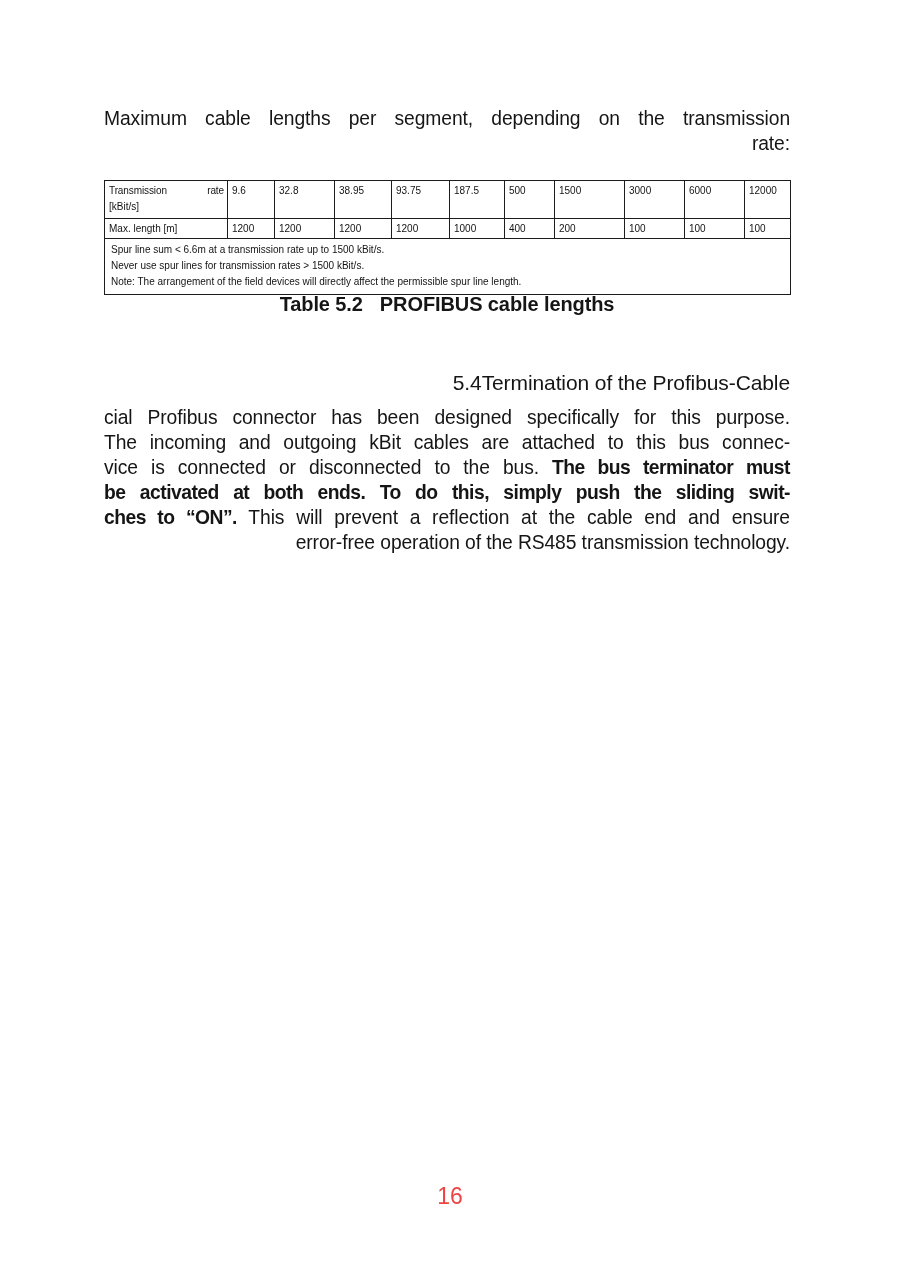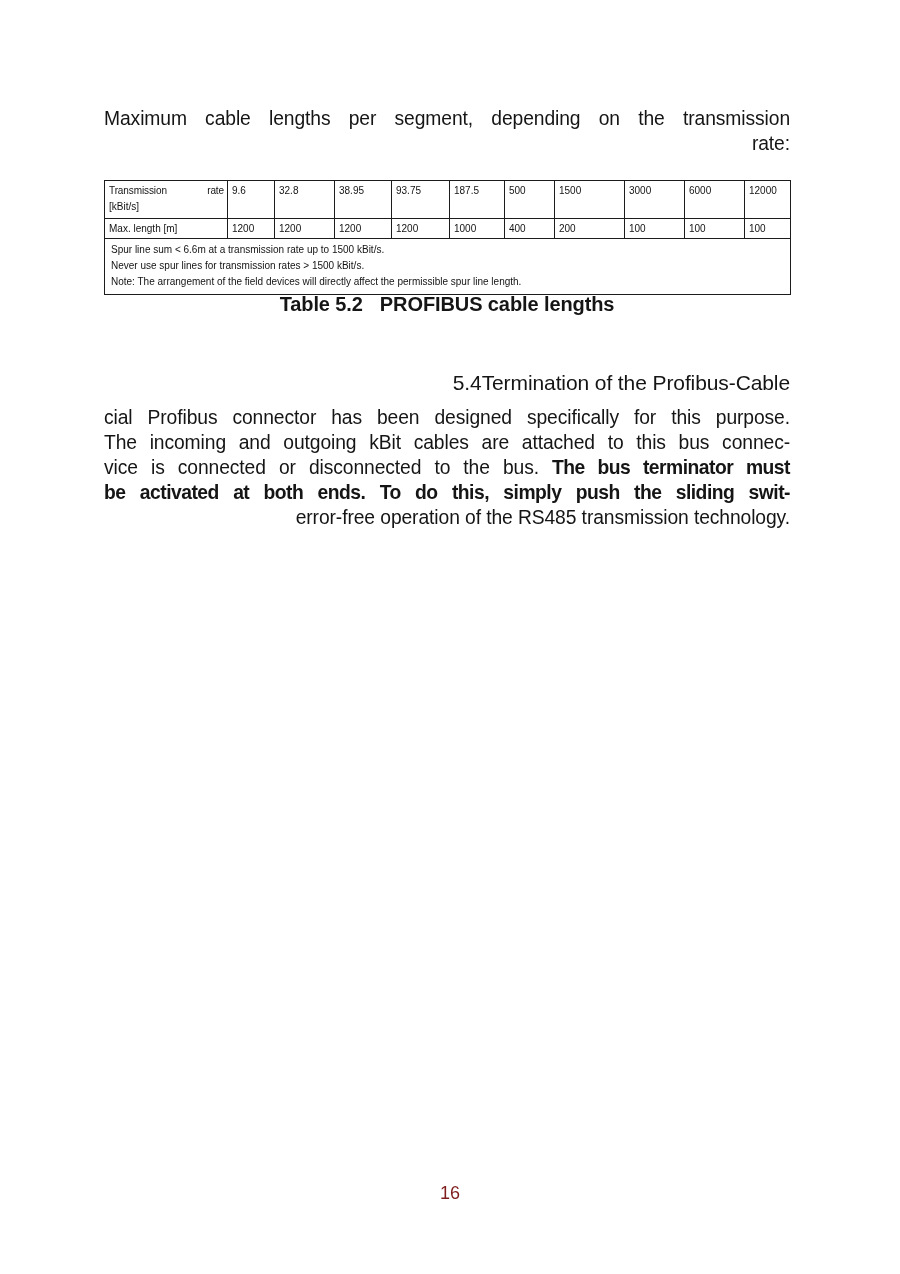--- a/index.html
+++ b/index.html
@@ -96,22 +96,22 @@
   }
   .sec-num { display: inline-block; width: 62px; }
 
   
   .pagenum {
     position: absolute;
     top: 1183px;
     left: 0;
     width: 900px;
     text-align: center;
-    font-size: 18px;
-    color: #7f1d1d;
+    font-size: 23px;
+    color: #ef4444;
   }
 </style>
 </head>
 <body>
 
 <div class="page">
   <div class="content">
 
     <div class="para para-intro">
       <div class="jline">
@@ -190,20 +190,23 @@
       </div>
       <div class="jline">
         <span>The incoming and outgoing kBit cables are attached to this bus connec-</span>
       </div>
       <div class="jline">
         <span>vice is connected or disconnected to the bus. </span><b>The bus terminator must</b>
       </div>
       <div class="jline">
         <b>be activated at both ends. To do this, simply push the sliding swit-</b>
       </div>
+      <div class="jline">
+        <b>ches to “ON”.</b><span> This will prevent a reflection at the cable end and ensure</span>
+      </div>
       <div class="lastline">
         <span>error-free operation of the RS485 transmission technology.</span>
       </div>
     </div>
 
   </div>
 
   <div class="pagenum">16</div>
 </div>
 

